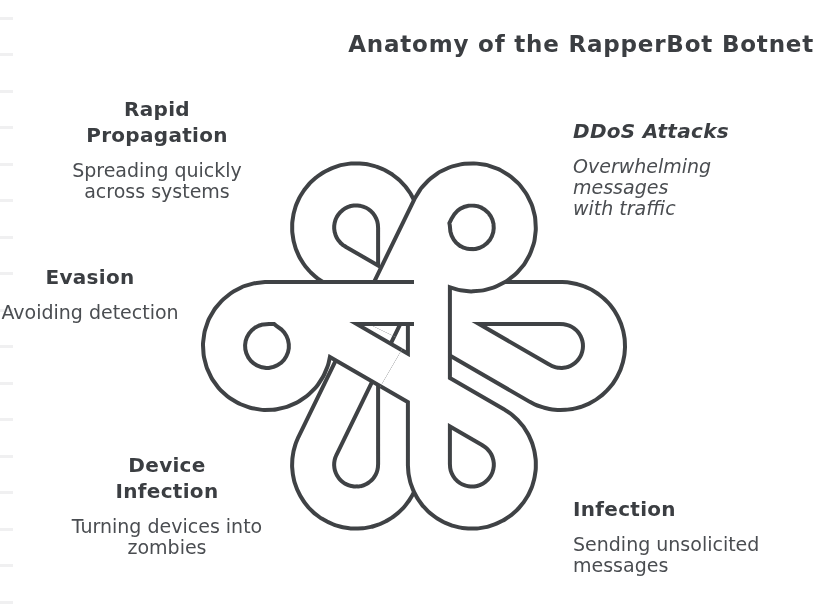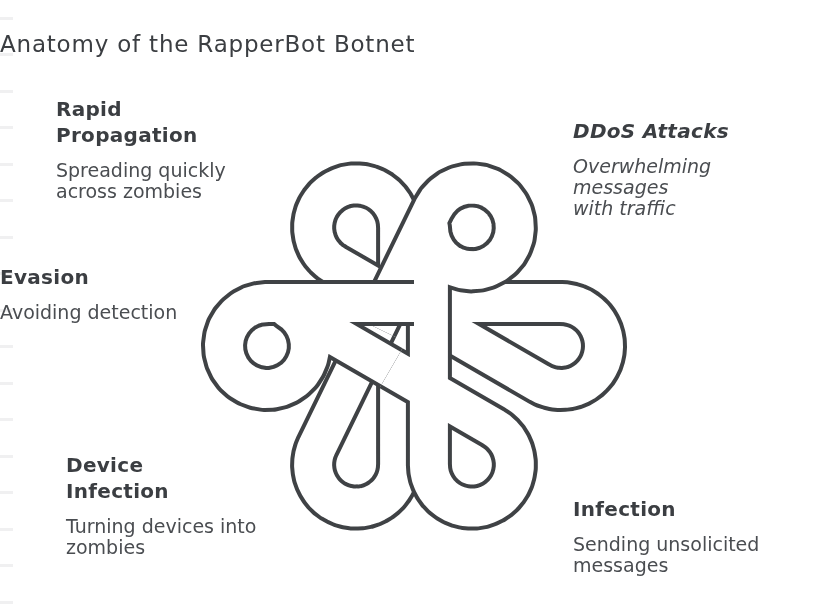--- a/index.html
+++ b/index.html
@@ -9,26 +9,26 @@
   .page{
     position:relative; width:814px; height:616px; background:var(--bg);
     overflow:hidden; font-family:"DejaVu Sans","Liberation Sans",sans-serif;
   }
   .ruling{
     position:absolute; left:0; top:17px; width:13px; height:599px;
     background:repeating-linear-gradient(to bottom, var(--ruling) 0px, var(--ruling) 2.5px, transparent 2.5px, transparent 36.5px);
   }
   .title{
     position:absolute; top:31px; left:0; width:100%;
-    text-align:left; font-size:23px; font-weight:400; letter-spacing:0.8px;
+    text-align:right; font-size:23px; font-weight:700; letter-spacing:0.8px;
     color:var(--heading);
   }
   svg.knot{position:absolute; left:0; top:0;}
   .node{position:absolute;}
-  .node.align-right{text-align:left;}
+  .node.align-right{text-align:center;}
   .node-title{
     font-size:20px; font-weight:700; line-height:26px; letter-spacing:0.3px;
     color:var(--heading);
   }
   .node-desc{
     margin-top:12px; font-size:19px; line-height:21px; color:var(--body);
   }
 </style>
 </head>
 <body>
@@ -54,21 +54,21 @@
       <path d="M 391.0 368.1 L 288.5 308.8 L 295.3 313.6 L 300.9 319.6 L 305.3 326.5 L 308.3 334.2 L 309.8 342.3 L 309.8 350.5 L 308.1 358.6 L 304.9 366.2 L 300.4 373.1 L 294.6 379.0 L 287.8 383.6 L 280.3 386.9 L 272.2 388.7 L 264.0 388.9 L 255.8 387.5 L 248.1 384.6 L 241.1 380.3 L 235.0 374.8 L 230.1 368.1 L 226.6 360.7 L 224.5 352.7 L 224.0 344.5 L 225.1 336.3 L 227.7 328.5 L 231.8 321.3 L 237.1 315.1 L 243.6 309.9 L 250.9 306.1 L 258.8 303.8 L 267.0 303.0 L 267.0 303.0 L 414.0 303.0" fill="none" stroke="#ffffff" stroke-width="38" stroke-linejoin="round" stroke-linecap="butt"></path>
     </svg>
 
   <div class="node align-right" style="left:56px; top:96px; width:202px;">
     <div class="node-title">
       <div>Rapid</div>
       <div>Propagation</div>
     </div>
     <div class="node-desc">
       <div>Spreading quickly</div>
-      <div>across zombies</div>
+      <div>across systems</div>
     </div>
   </div>
 
   <div class="node" style="left:573px; top:118px; width:210px;font-style:italic;">
     <div class="node-title">
       <div>DDoS Attacks</div>
     </div>
     <div class="node-desc">
       <div>Overwhelming messages</div>
       <div>with traffic</div>

